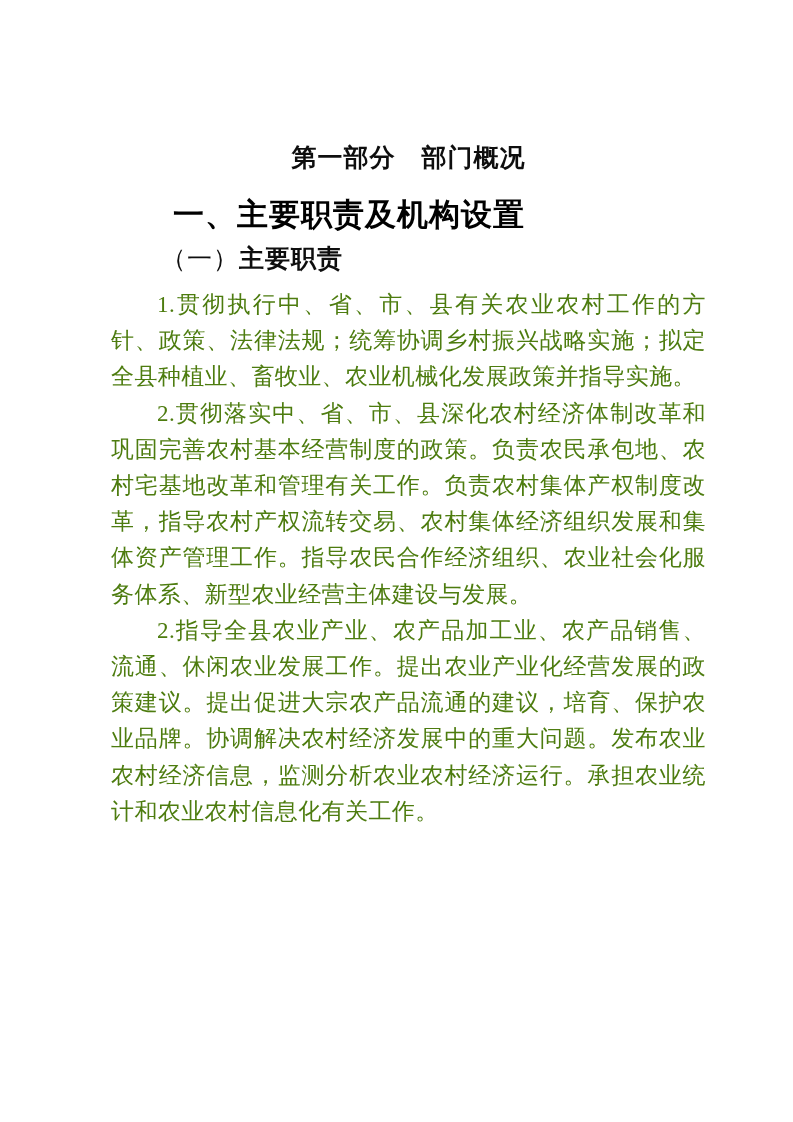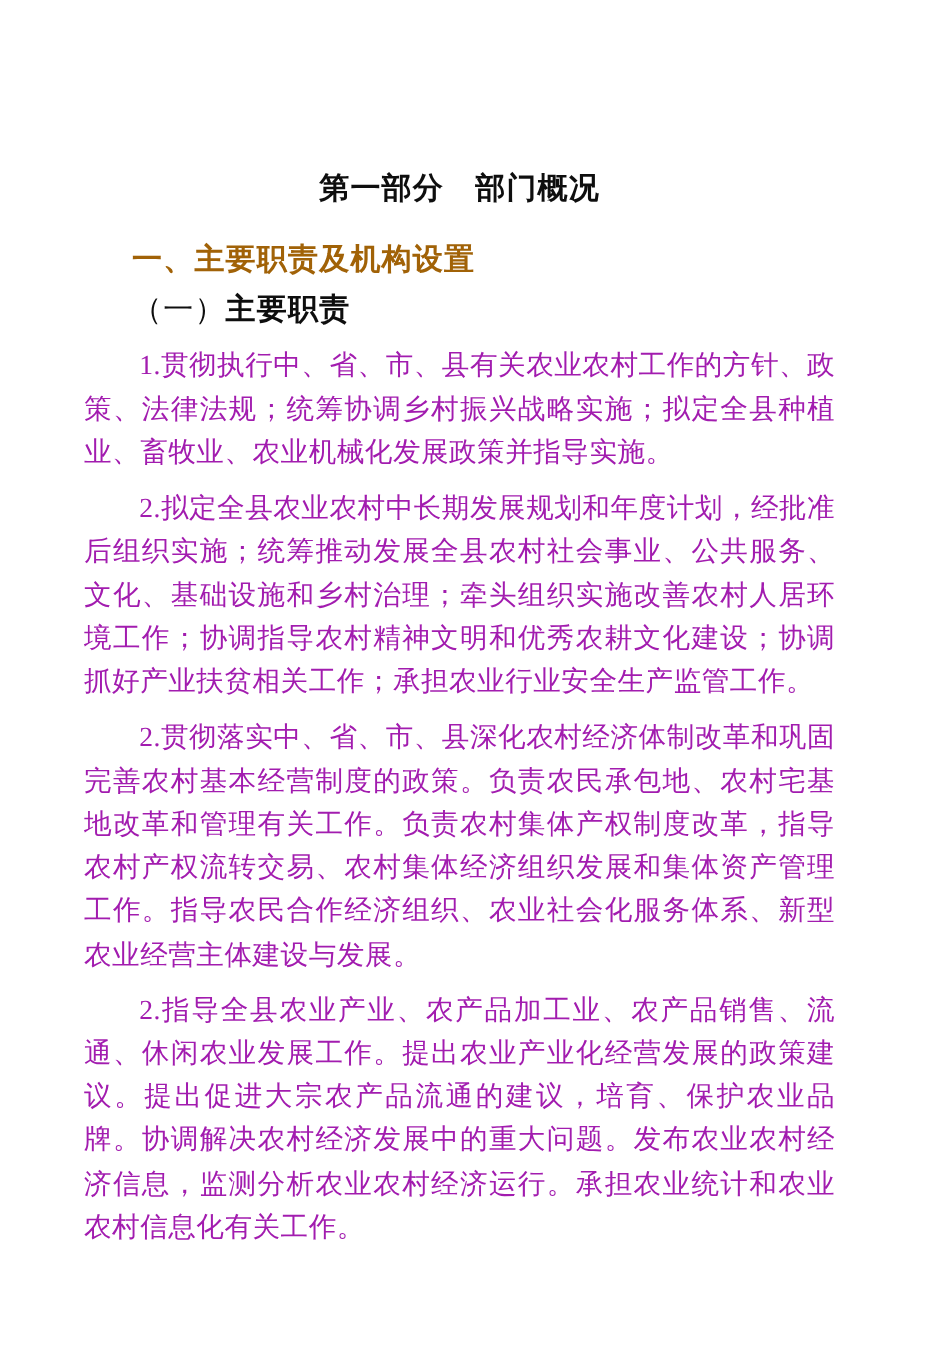--- a/index.html
+++ b/index.html
@@ -6,45 +6,45 @@
     margin: 0;
     padding: 0;
     background: #ffffff;
   }
   .page {
     position: relative;
     width: 793px;
     height: 1122px;
     box-sizing: border-box;
     margin: 0;
-    padding: 141px 87px 0 60px;
+    padding: 141px 87px 0 111px;
     background: #ffffff;
     color: #131313;
     font-family: "Liberation Serif", "DejaVu Serif", serif;
     overflow: hidden;
   }
   .doc-title {
     margin: 0 0 27px 0;
     font-family: "Liberation Sans", "DejaVu Sans", sans-serif;
     font-weight: bold;
     font-size: 25px;
     line-height: 33px;
     letter-spacing: 1px;
     text-align: center;
     color: #0e0e0e;
   }
   .section-heading {
     margin: 0;
-    font-family: Liberation Sans, sans-serif;
+    font-family: Liberation Mono, monospace;
     font-weight: bold;
-    font-size: 25px;
+    font-size: 31px;
     line-height: 31px;
     text-indent: 2em;
     letter-spacing: 1px;
-    color: #a16207;
+    color: #000000;
   }
   .subsection-heading {
     margin: 11px 0 0 0;
     font-size: 25px;
     line-height: 31px;
     text-indent: 2em;
     font-weight: normal;
     color: #0e0e0e;
   }
   .subsection-heading .sub-prefix {
@@ -54,41 +54,40 @@
   }
   .subsection-heading .sub-label {
     font-family: "Liberation Sans", "DejaVu Sans", sans-serif;
     font-weight: bold;
     letter-spacing: 1px;
   }
   .body-text {
     margin-top: 13px;
   }
   .body-text p {
-    margin: 10px;
+    margin: 0;
     font-size: 23px;
     line-height: 36.2px;
     text-indent: 2em;
     text-align: justify;
     text-justify: inter-character;
     letter-spacing: 0.4px;
-    color: #a21caf;
+    color: #4d7c0f;
   }
 </style>
 </head>
 <body>
 
 <div class="page">
 
   <h1 class="doc-title">第一部分　部门概况</h1>
 
   <h2 class="section-heading">一、主要职责及机构设置</h2>
 
   <h3 class="subsection-heading"><span class="sub-prefix">（一）</span><span class="sub-label">主要职责</span></h3>
 
   <div class="body-text">
     <p>1.贯彻执行中、省、市、县有关农业农村工作的方针、政策、法律法规；统筹协调乡村振兴战略实施；拟定全县种植业、畜牧业、农业机械化发展政策并指导实施。</p>
-    <p>2.拟定全县农业农村中长期发展规划和年度计划，经批准后组织实施；统筹推动发展全县农村社会事业、公共服务、文化、基础设施和乡村治理；牵头组织实施改善农村人居环境工作；协调指导农村精神文明和优秀农耕文化建设；协调抓好产业扶贫相关工作；承担农业行业安全生产监管工作。</p>
     <p>2.贯彻落实中、省、市、县深化农村经济体制改革和巩固完善农村基本经营制度的政策。负责农民承包地、农村宅基地改革和管理有关工作。负责农村集体产权制度改革，指导农村产权流转交易、农村集体经济组织发展和集体资产管理工作。指导农民合作经济组织、农业社会化服务体系、新型农业经营主体建设与发展。</p>
     <p>2.指导全县农业产业、农产品加工业、农产品销售、流通、休闲农业发展工作。提出农业产业化经营发展的政策建议。提出促进大宗农产品流通的建议，培育、保护农业品牌。协调解决农村经济发展中的重大问题。发布农业农村经济信息，监测分析农业农村经济运行。承担农业统计和农业农村信息化有关工作。</p>
   </div>
 
 </div>
 
 </body></html>

